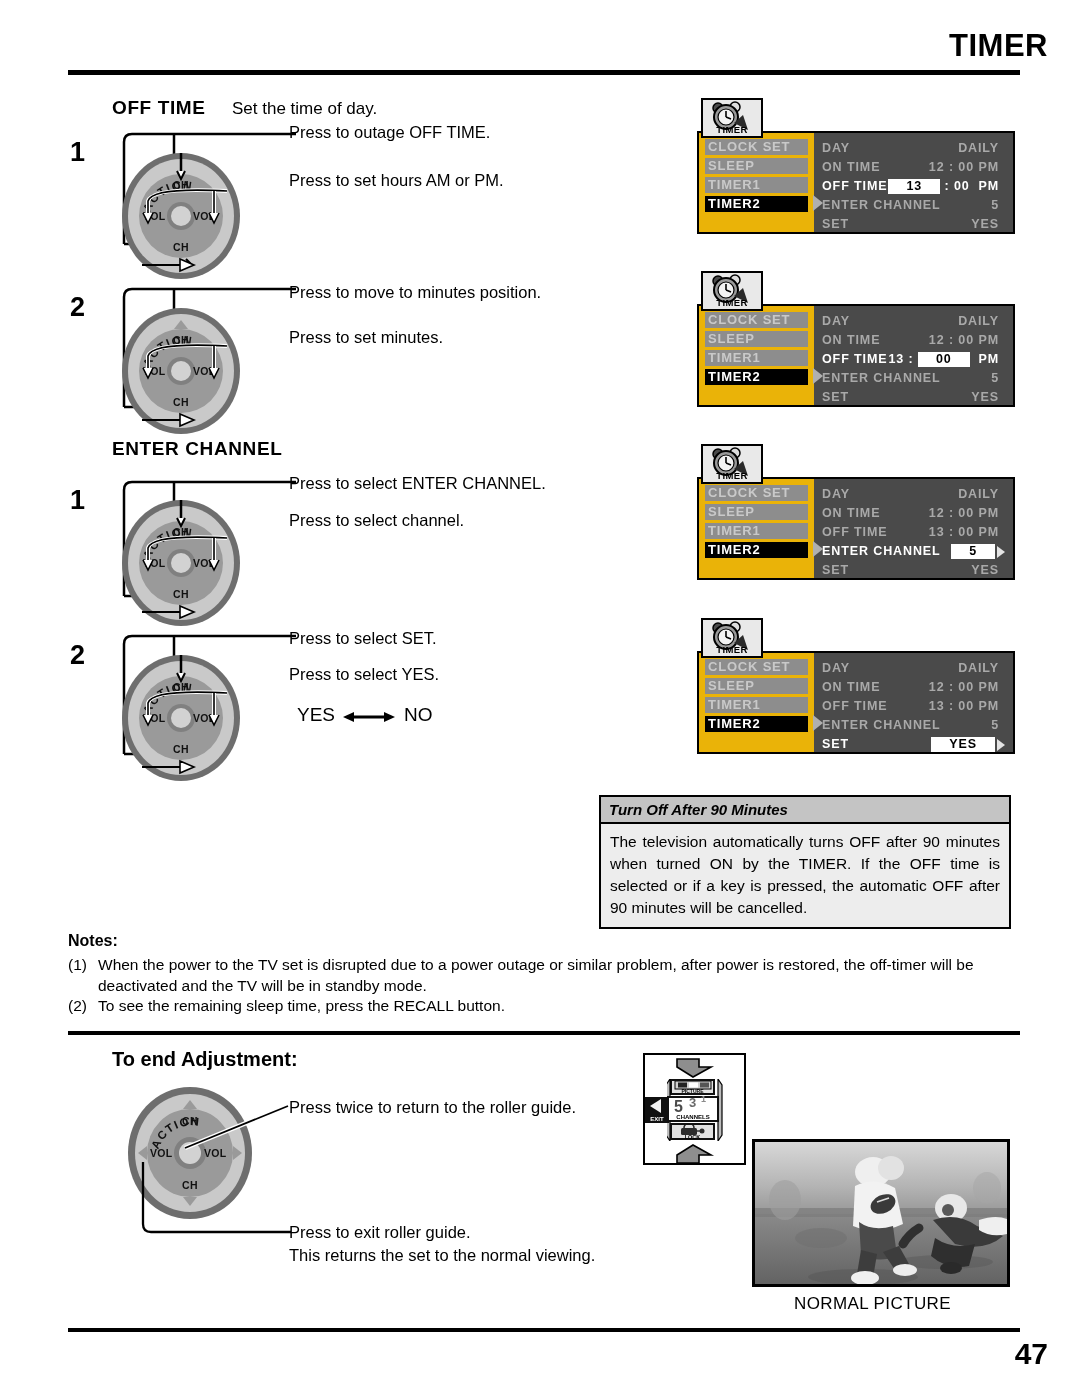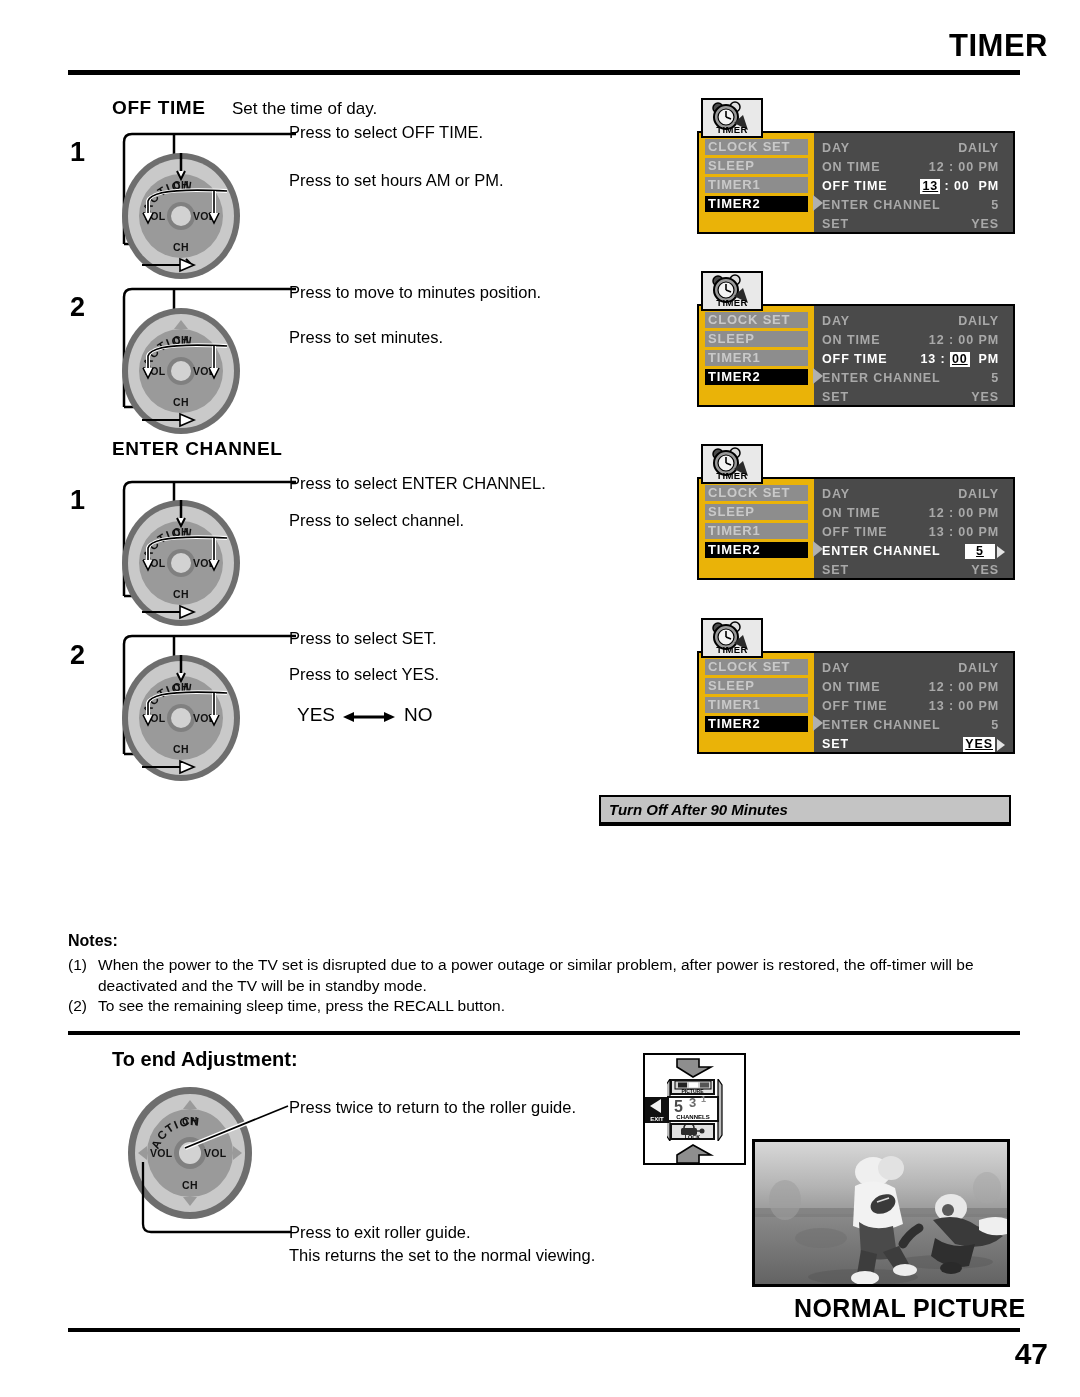--- a/index.html
+++ b/index.html
@@ -137,23 +137,22 @@
     font-size: 12.5px; font-weight: bold; letter-spacing: .9px;
   }
   .osd .row {
     position: relative; height: 19px; line-height: 19px;
     display: flex; align-items: center;
   }
   .osd .row .lab { flex: 0 0 auto; }
   .osd .row .val { position: absolute; right: 6px; }
   .osd .row.hl { color: #ffffff; }
   .osd .chip {
-    background: #fff; color: #000; padding: 0 2px; display: inline-block;
+    background: #fff; color: #000; padding: 0 18px; display: inline-block;
     line-height: 15px;
-    text-decoration: underline;
   }
   .osd .chip-wide { min-width: 30px; text-align: center; }
   .osd .arrow-r {
     display: inline-block; width: 0; height: 0; vertical-align: middle;
     border-top: 6px solid transparent; border-bottom: 6px solid transparent;
     border-left: 8px solid #e4e4e4; margin-left: 2px;
   }
 
   
   .infobox { position: absolute; border: 2px solid #000; background: #ededed; }
@@ -177,21 +176,21 @@
   }
   .rg-band {
     position: absolute; background: #e2e2e2; border: 2px solid #111;
   }
 
   
   .tvpic {
     position: absolute; border: 3px solid #000; overflow: hidden;
   }
   .tv-caption {
-    position: absolute; font-size: 25px; letter-spacing: .4px; font-weight: bold;
+    position: absolute; font-size: 17px; letter-spacing: .4px;
   }
 </style>
 </head>
 <body>
 
 <div class="page">
 
   <div class="page-title">TIMER</div>
   <div class="rule-top"></div>
   <div class="rule-mid"></div>
@@ -231,21 +230,21 @@
       <path d="M105,38 Q30,34 26,48 L26,62" stroke="#fff" stroke-width="4" fill="none"></path>
       <path d="M105,38 Q30,34 26,48 L26,62" stroke="#000" stroke-width="1.6" fill="none"></path>
       <path d="M21,60 L26,70 L31,60" stroke="#000" stroke-width="1.6" fill="#fff"></path>
       <path d="M92,38 L92,62" stroke="#fff" stroke-width="4" fill="none"></path>
       <path d="M92,38 L92,62" stroke="#000" stroke-width="1.6" fill="none"></path>
       <path d="M87,60 L92,70 L97,60" stroke="#000" stroke-width="1.6" fill="#fff"></path>
       <path d="M20,112 L70,112 L64,106" stroke="#000" stroke-width="2" fill="none"></path>
       <path d="M58,106 L72,112 L58,118 Z" stroke="#000" stroke-width="1.6" fill="#fff"></path>
     </svg>
   </div>
-  <div class="callout-txt" style="left:289px; top:123px;">Press to select OFF TIME.</div>
+  <div class="callout-txt" style="left:289px; top:123px;">Press to outage OFF TIME.</div>
   <div class="callout-txt" style="left:289px; top:171px;">Press to set hours AM or PM.</div>
 
   <div class="step-num" style="left:70px; top:292px;">2</div>
   <svg style="position:absolute; left:110px; top:285px;" width="190" height="140">
     <path d="M14,122 L14,12 Q14,4 22,4 L186,4" stroke="#000" stroke-width="2.5" fill="none"></path>
     <path d="M14,122 L68,122" stroke="#000" stroke-width="2.5" fill="none"></path>
     <path d="M64,4 L64,36" stroke="#000" stroke-width="2.5" fill="none"></path>
   </svg>
   <div class="dial" style="left:122px; top:308px;">
     <div class="ring-outer"></div>
@@ -545,20 +544,21 @@
         <div class="row hl">
           <span class="lab">SET</span>
           <span class="val" style="right:0;"><span class="chip chip-wide">YES</span><span class="arrow-r"></span></span>
         </div>
       </div>
     </div>
   </div>
 
   <div class="infobox" style="left:599px; top:795px; width:412px;">
     <div class="ib-head">Turn Off After 90 Minutes</div>
+    <div class="ib-body">The television automatically turns OFF after 90 minutes when turned ON by the TIMER. If the OFF time is selected or if a key is pressed, the automatic OFF after 90 minutes will be cancelled.</div>
   </div>
 
   <div class="notes-head">Notes:</div>
   <div class="note-row" style="left:68px; top:955px; width:950px;">
     <span style="position:absolute; left:0;">(1)</span>
     <span style="display:block; padding-left:30px;">When the power to the TV set is disrupted due to a power outage or similar problem, after power is restored, the off-timer will be deactivated and the TV will be in standby mode.</span>
   </div>
   <div class="note-row" style="left:68px; top:996px; width:950px;">
     <span style="position:absolute; left:0;">(2)</span>
     <span style="display:block; padding-left:30px;">To see the remaining sleep time, press the RECALL button.</span>

